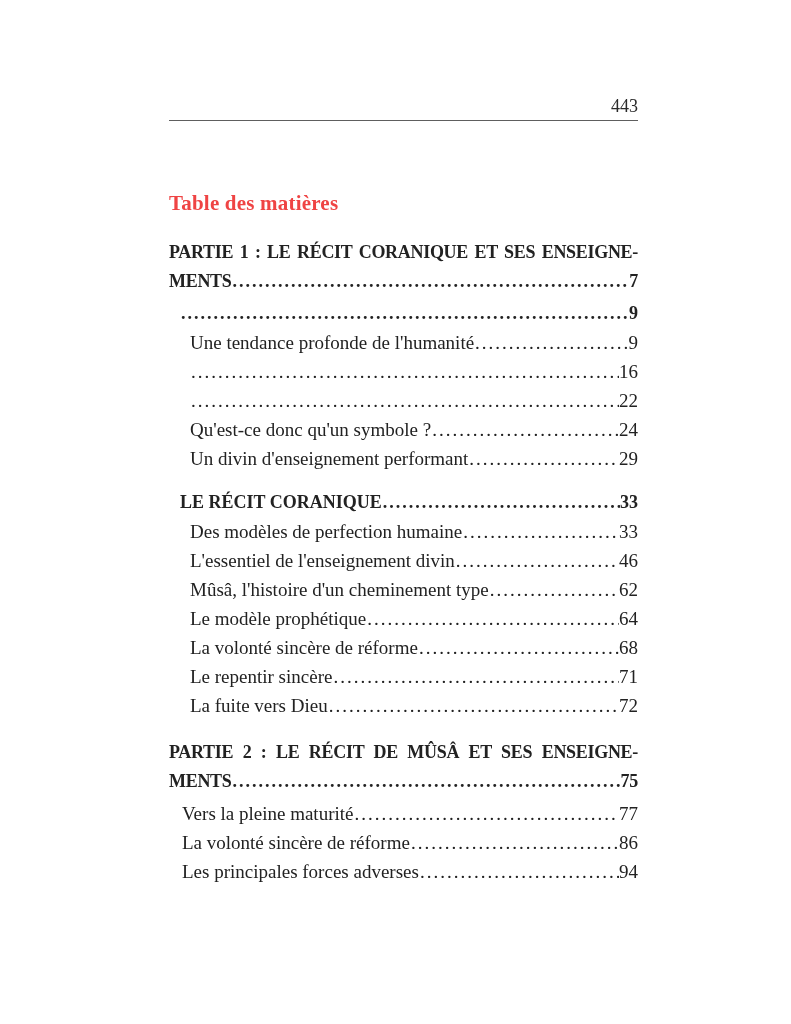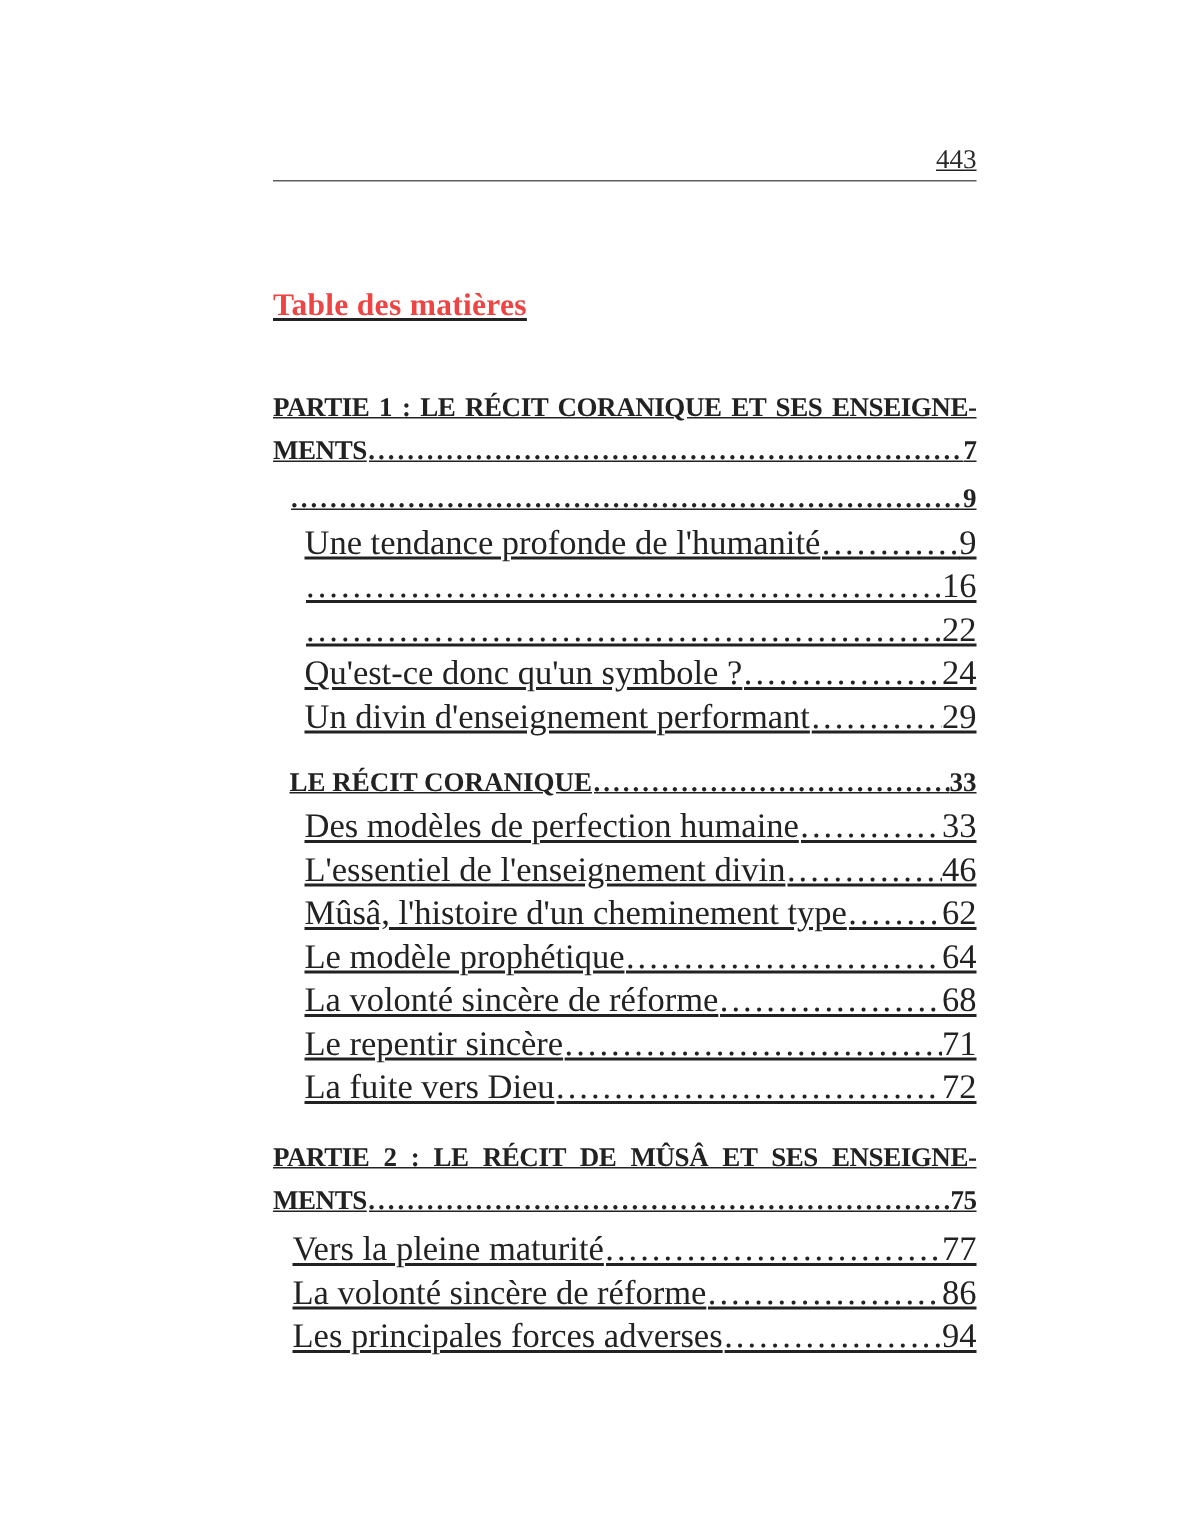--- a/index.html
+++ b/index.html
@@ -15,24 +15,23 @@
     color: #222222;
   }
   .page {
     position: relative;
     width: 791px;
     height: 1024px;
     background: #ffffff;
   }
   .content {
     position: absolute;
-    left: 182px;
+    left: 169px;
     top: 0;
     width: 469px;
-    text-decoration: underline;
   }
   
   .folio {
     padding-top: 96px;
     text-align: right;
     font-size: 18px;
     line-height: 20px;
     color: #2a2a2a;
   }
   .rule {
@@ -46,28 +45,28 @@
     margin: 69px 0 0 0;
     text-align: left;
     font-size: 21px;
     line-height: 26px;
     font-weight: bold;
     letter-spacing: 0.2px;
     color: #ef4444;
   }
   
   .toc {
-    margin-top: 41px;
+    margin-top: 22px;
   }
   .toc-entry { }
   .toc-row {
     display: flex;
     align-items: baseline;
     line-height: 29px;
-    font-size: 23px;
+    font-size: 19px;
   }
   .toc-text {
     white-space: nowrap;
     flex: 0 0 auto;
   }
   .dots {
     flex: 1 1 auto;
     overflow: hidden;
     white-space: nowrap;
     letter-spacing: 2px;

